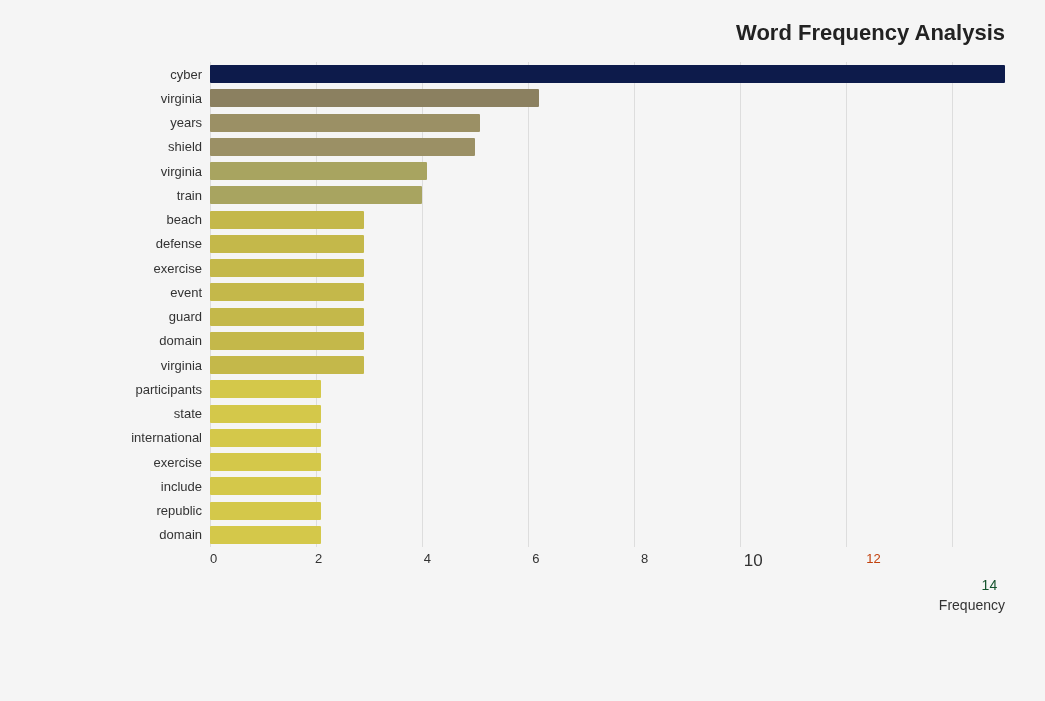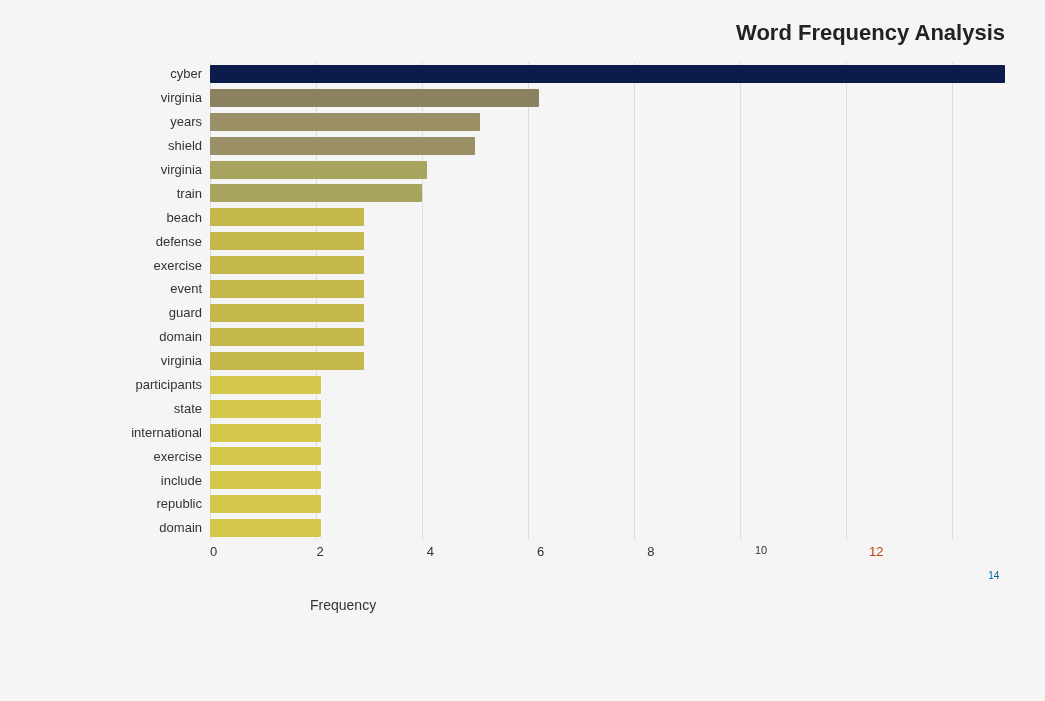--- a/index.html
+++ b/index.html
@@ -216,20 +216,20 @@
           </div>
       </div>
     </div>
     <div class="bottom-area">
       <div class="x-ticks" id="x-ticks" style="display:flex;flex-direction:row;justify-content:space-between;padding: 4px 0 0 0;">
           <span class="x-tick" style="font-size: 13px; color: rgb(51, 51, 51);">0</span>
           <span class="x-tick" style="font-size: 13px; color: rgb(51, 51, 51);">2</span>
           <span class="x-tick" style="font-size: 13px; color: rgb(51, 51, 51);">4</span>
           <span class="x-tick" style="font-size: 13px; color: rgb(51, 51, 51);">6</span>
           <span class="x-tick" style="font-size: 13px; color: rgb(51, 51, 51);">8</span>
-          <span class="x-tick" style="font-size: 11px; color: rgb(51, 51, 51);">10</span>
+          <span class="x-tick" style="font-size: 17px; color: rgb(51, 51, 51);">10</span>
           <span class="x-tick" style="font-size: 13px; color: #c2410c;">12</span>
-          <span class="x-tick" style="font-size: 10px; color: #0369a1; margin-top: 26px;">14</span>
+          <span class="x-tick" style="font-size: 14px; color: #14532d; margin-top: 26px;">14</span>
         </div>
-      <div class="x-axis-label" style="text-align:left;font-size:14px;color:#333;margin-top:16px;">Frequency</div>
+      <div class="x-axis-label" style="text-align:right;font-size:14px;color:#333;margin-top:4px;">Frequency</div>
     </div>
   </div>
 </div>
 
 </body></html>

